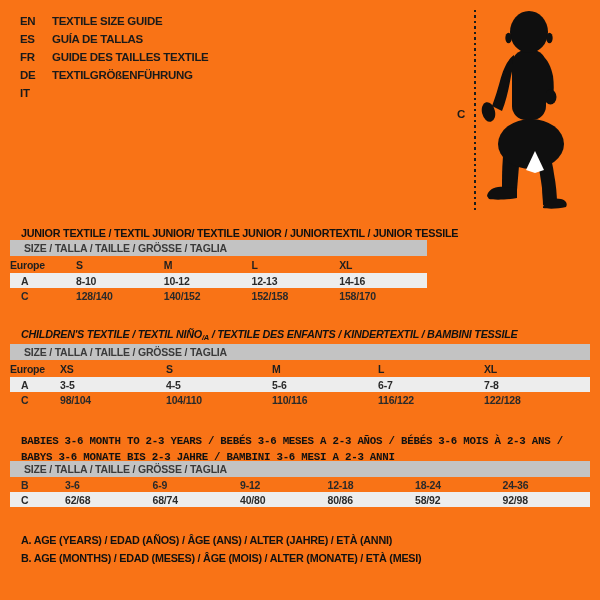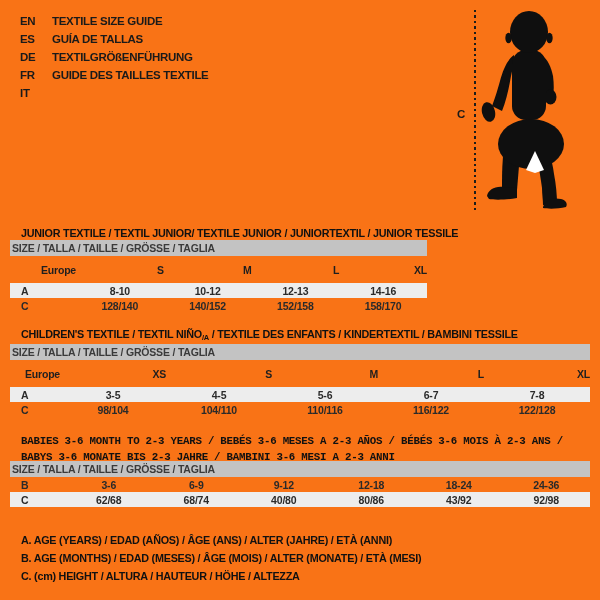--- a/index.html
+++ b/index.html
@@ -24,38 +24,38 @@
   }
   .c-label{position:absolute;left:2px;top:100px;font-weight:bold;font-size:11.5px;}
   .figure svg{position:absolute;left:25px;top:0;}
 
   
   .sec-title{
     position:absolute;left:21px;font-weight:bold;font-size:10.8px;
     letter-spacing:-0.25px;color:#111;white-space:nowrap;line-height:16px;
   }
   #title-junior{top:216px;}
-  #title-children{top:317px;}
+  #title-children{top:317px;font-style:italic;}
   #title-babies{top:424px;font-family:Liberation Mono, monospace;}
   .sub-a{font-size:7.5px;vertical-align:-2px;}
 
   
   table.size-table{
     position:absolute;border-collapse:collapse;table-layout:fixed;
     font-size:10.5px;letter-spacing:-0.2px;
   }
   #table-junior{left:10px;top:240px;width:417px;}
   #table-children{left:10px;top:344px;width:580px;}
   #table-babies{left:10px;top:461px;width:580px;}
   tr.sizebar th{
     background:#c3c3c3;text-align:left;font-weight:bold;color:#3a3a3a;
-    height:16px;padding:0 0 0 2px;line-height:16px;white-space:nowrap;
-  }
-  tr.cols th{font-weight:bold;text-align:right;height:27px;padding:0;color:#1f1f1f;}
-  tbody td{font-weight:bold;text-align:center;height:15px;padding:0;color:#2a2a2a;}
+    height:16px;padding:0 0 0 14px;line-height:16px;white-space:nowrap;
+  }
+  tr.cols th{font-weight:bold;text-align:left;height:17px;padding:0;color:#1f1f1f;}
+  tbody td{font-weight:bold;text-align:left;height:15px;padding:0;color:#2a2a2a;}
   th.first,td.first{text-align:left;padding-left:11px;}
   tr.shaded{background:#ededed;}
 
   
   .legend{position:absolute;left:21px;top:531px;}
   .legend-line{
     font-weight:bold;font-size:10.8px;letter-spacing:-0.25px;
     line-height:18px;white-space:nowrap;color:#111;
   }
 </style>
@@ -67,26 +67,26 @@
   <section class="lang">
     <div class="lang-row">
       <span class="lang-code">EN</span>
       <span class="lang-label">TEXTILE SIZE GUIDE</span>
     </div>
     <div class="lang-row">
       <span class="lang-code">ES</span>
       <span class="lang-label">GUÍA DE TALLAS</span>
     </div>
     <div class="lang-row">
+      <span class="lang-code">FR</span>
+      <span class="lang-label">GUIDE DES TAILLES TEXTILE</span>
+    </div>
+    <div class="lang-row">
       <span class="lang-code">DE</span>
       <span class="lang-label">TEXTILGRÖßENFÜHRUNG</span>
-    </div>
-    <div class="lang-row">
-      <span class="lang-code">FR</span>
-      <span class="lang-label">GUIDE DES TAILLES TEXTILE</span>
     </div>
     <div class="lang-row">
       <span class="lang-code">IT</span>
     </div>
   </section>
 
   <div class="figure">
     <div class="dash-line"></div>
     <span class="c-label">C</span>
     <svg width="92" height="206" viewBox="0 0 92 206" aria-hidden="true">
@@ -226,25 +226,24 @@
         <td>12-18</td>
         <td>18-24</td>
         <td>24-36</td>
       </tr>
       <tr class="shaded">
         <td class="first">C</td>
         <td>62/68</td>
         <td>68/74</td>
         <td>40/80</td>
         <td>80/86</td>
-        <td>43/92</td>
+        <td>58/92</td>
         <td>92/98</td>
       </tr>
     </tbody>
   </table>
 
   <section class="legend">
     <div class="legend-line">A. AGE (YEARS) / EDAD (AÑOS) / ÂGE (ANS) / ALTER (JAHRE) / ETÀ (ANNI)</div>
     <div class="legend-line">B. AGE (MONTHS) / EDAD (MESES) / ÂGE (MOIS) / ALTER (MONATE) / ETÀ (MESI)</div>
-    <div class="legend-line">C. (cm) HEIGHT / ALTURA / HAUTEUR / HÖHE / ALTEZZA</div>
   </section>
 
 </div>
 
 </body></html>

